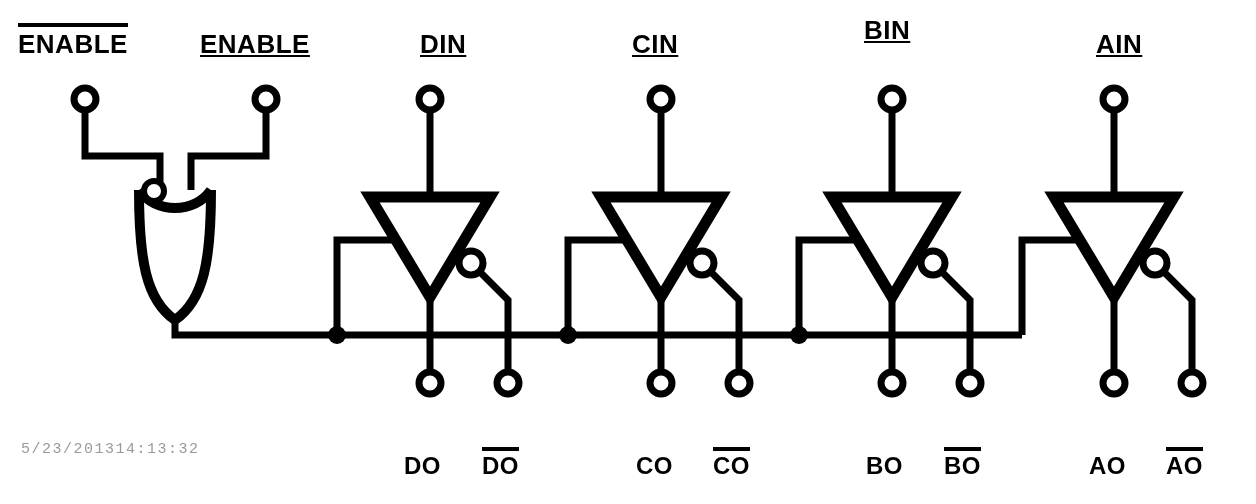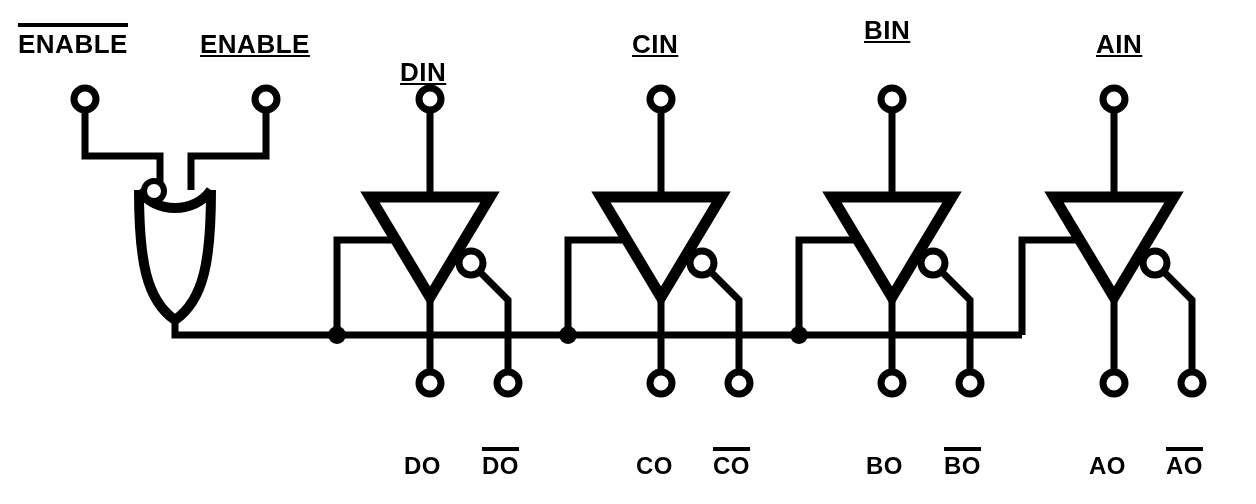--- a/index.html
+++ b/index.html
@@ -154,21 +154,21 @@
   </svg>
 
   <div class="lbl lbl-top" style="left:18px; top:31px;">
     <span class="ovr">ENABLE</span>
   </div>
 
   <div class="lbl lbl-top" style="left:200px; top:31px;">
     <span>ENABLE</span>
   </div>
 
-  <div class="lbl lbl-top" style="left:400px; top:31px;margin-top:28px;">
+  <div class="lbl lbl-top" style="left:420px; top:31px;">
     <span>DIN</span>
   </div>
 
   <div class="lbl lbl-top" style="left:632px; top:31px;">
     <span>CIN</span>
   </div>
 
   <div class="lbl lbl-top" style="left:864px; top:17px;">
     <span>BIN</span>
   </div>
@@ -202,14 +202,15 @@
   </div>
 
   <div class="lbl lbl-bot" style="left:1089px; top:418px;">
     <span>AO</span>
   </div>
 
   <div class="lbl lbl-bot" style="left:1166px; top:418px;">
     <span class="ovr">AO</span>
   </div>
 
+  <div id="timestamp">5/23/201314:13:32</div>
 
 </div>
 
 </body></html>

